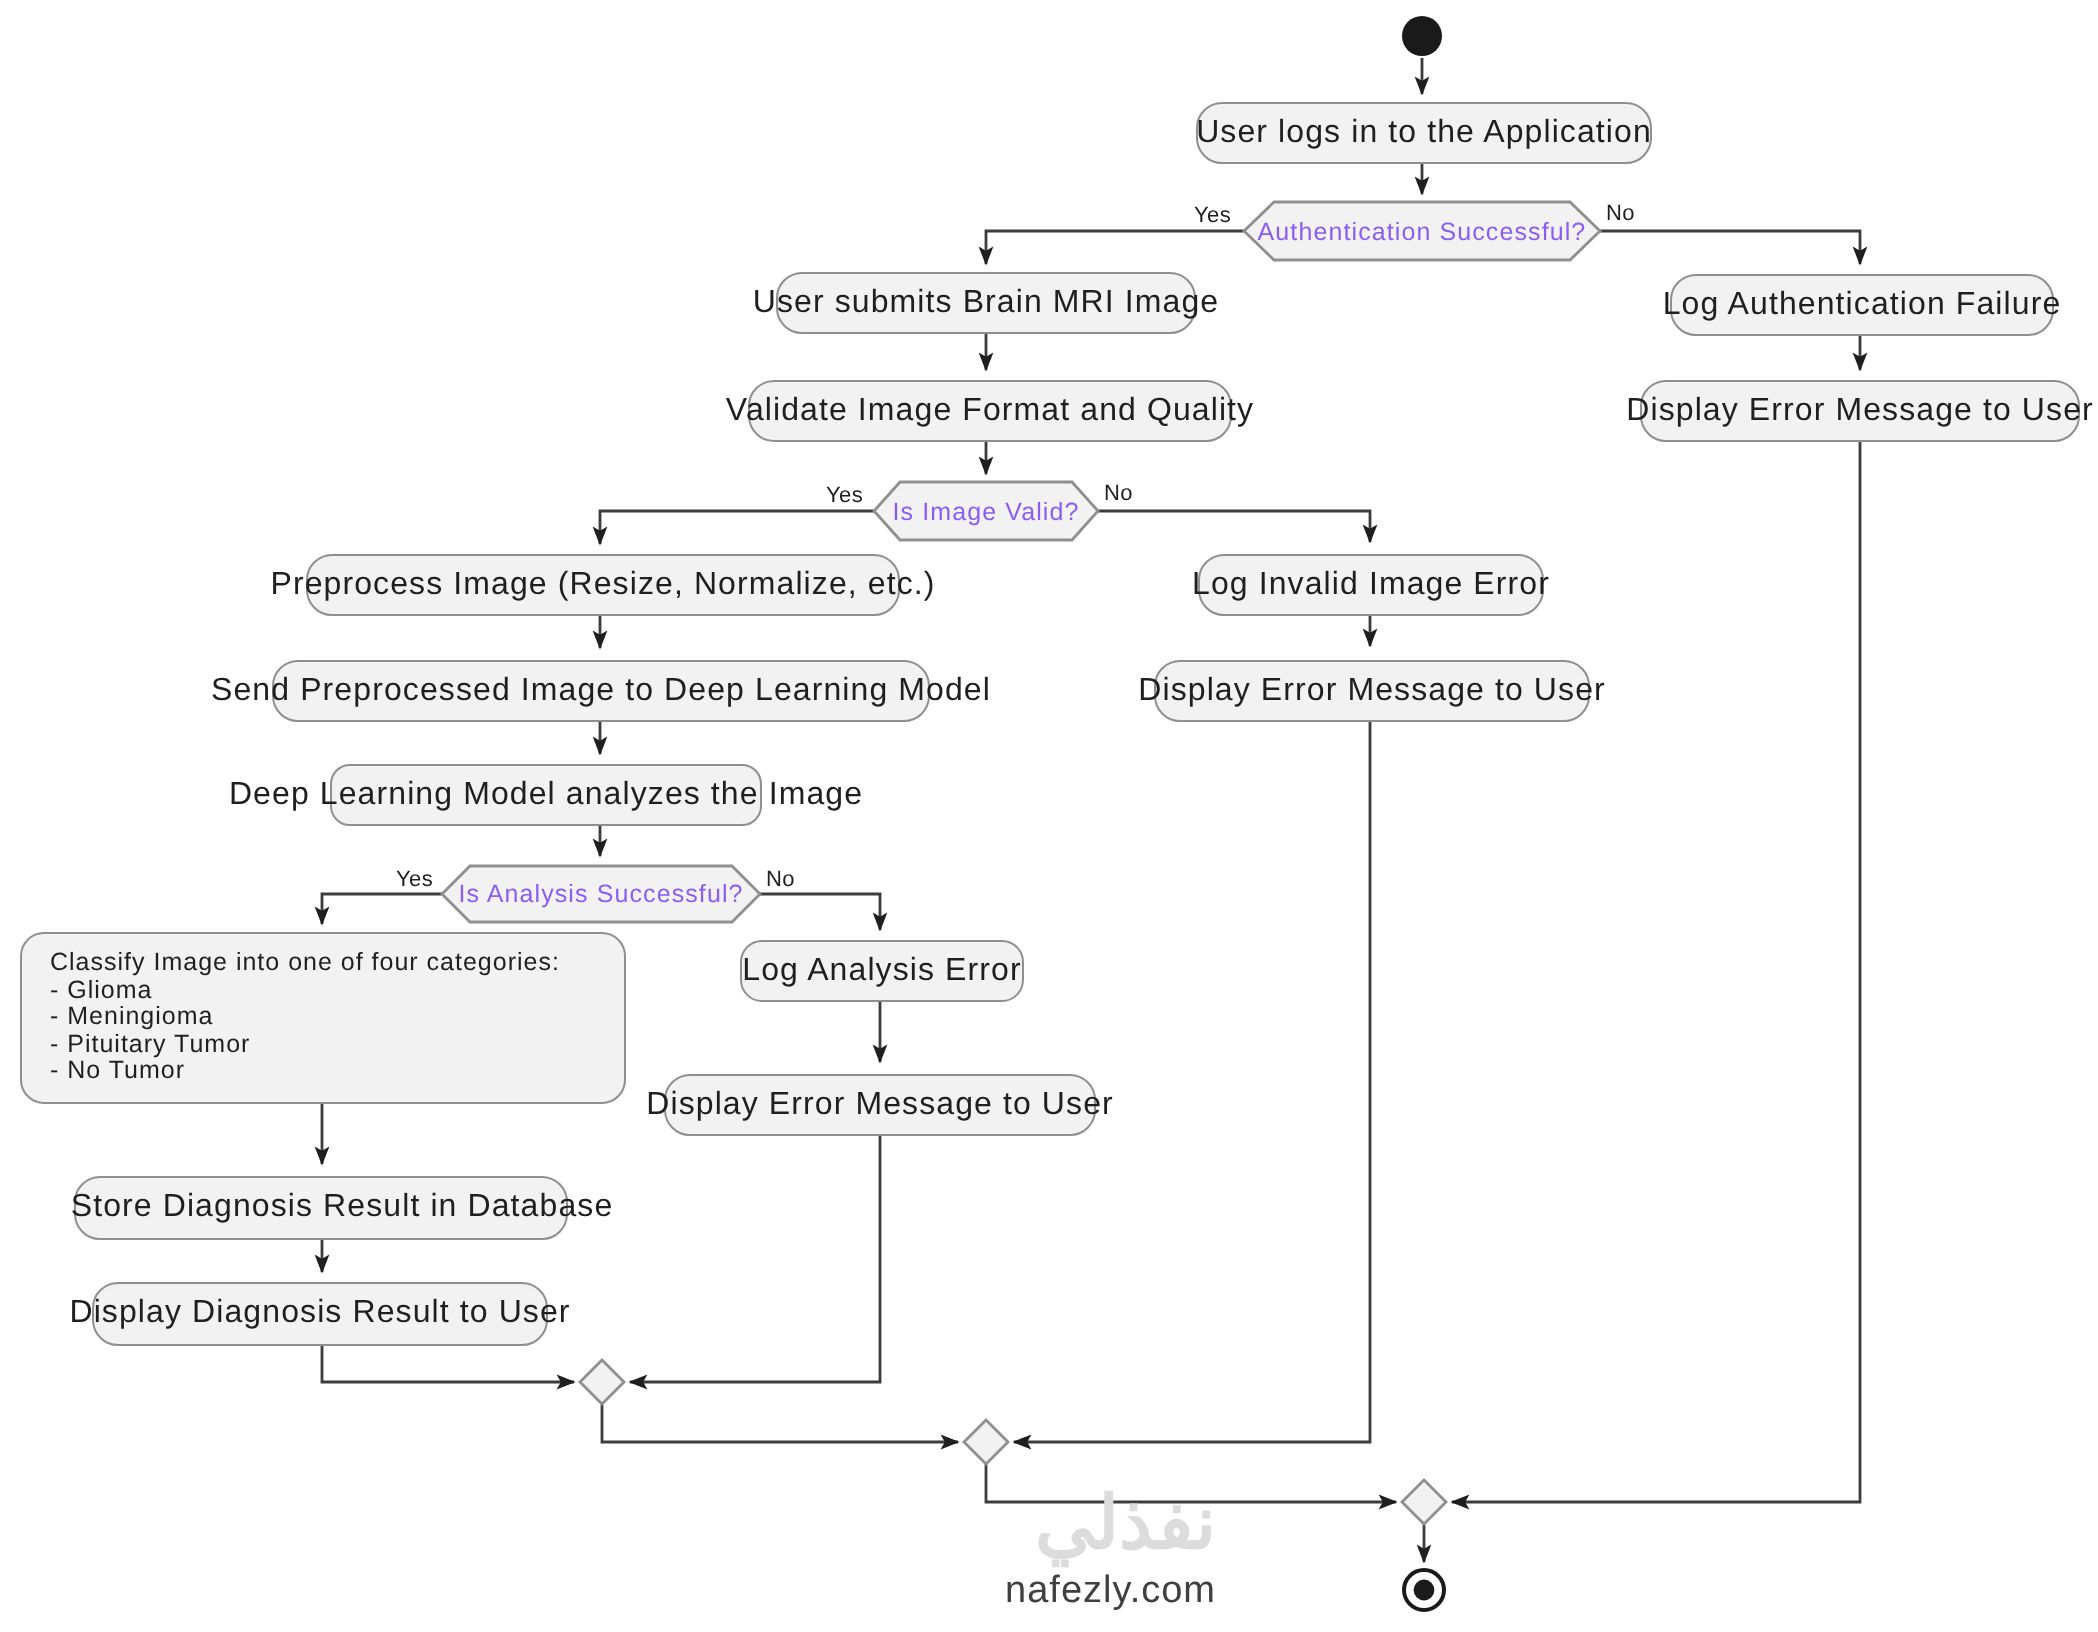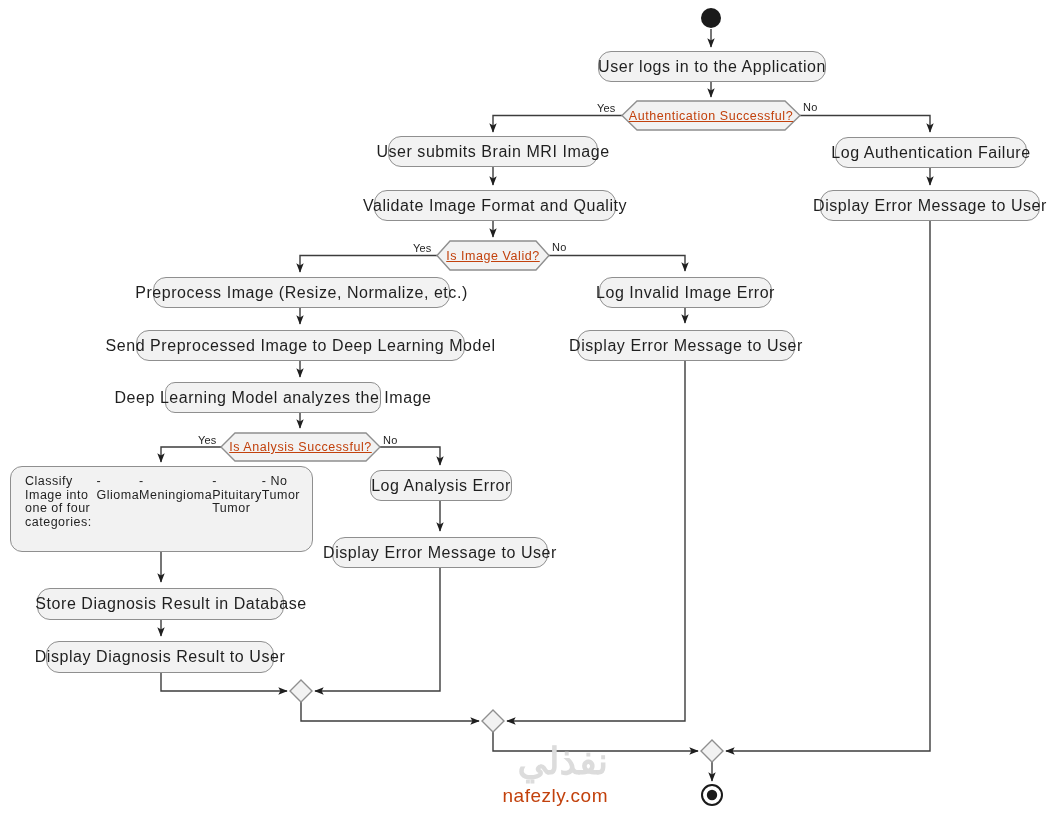--- a/index.html
+++ b/index.html
@@ -17,41 +17,41 @@
     position:absolute;
     box-sizing:border-box;
     background:#f2f2f2;
     border:1.4px solid #8f8f8f;
     border-radius:13px;
     display:flex;align-items:center;justify-content:center;
     font-size:16px;letter-spacing:0.55px;color:#1f1f1f;
     white-space:nowrap;
   }
   .node.multiline{
-    flex-direction:row;align-items:flex-start;justify-content:center;
+    flex-direction:column;align-items:flex-start;justify-content:center;
     padding:8px 12px 8px 14px;
     font-size:12.5px;line-height:13.5px;letter-spacing:0.5px;
     border-radius:12px;white-space:normal;
   }
   .hexlabel{
     position:absolute;display:flex;align-items:center;justify-content:center;
-    font-size:12.5px;letter-spacing:0.55px;color:#c2410c;white-space:nowrap;text-decoration:underline;
+    font-size:12.5px;letter-spacing:0.55px;color:#8b5cf6;white-space:nowrap;
   }
   .edgelabel{
     position:absolute;font-size:11px;color:#1f1f1f;letter-spacing:0.2px;
   }
   .watermark{
     position:absolute;left:448px;top:742px;width:160px;
     text-align:right;user-select:none;
   }
   .watermark .ar{
     font-size:37px;font-weight:bold;color:#dcdcdc;line-height:40px;
   }
   .watermark .domain{
-    font-size:19px;color:#c2410c;letter-spacing:0.5px;margin-top:3px;
+    font-size:19px;color:#404040;letter-spacing:0.5px;margin-top:3px;
   }
 </style>
 </head>
 <body>
 
 <div id="canvas">
 
   <svg class="layer">
     <defs>
       <marker id="arrow" markerWidth="11" markerHeight="9" refX="9.2" refY="4" orient="auto" markerUnits="userSpaceOnUse">

